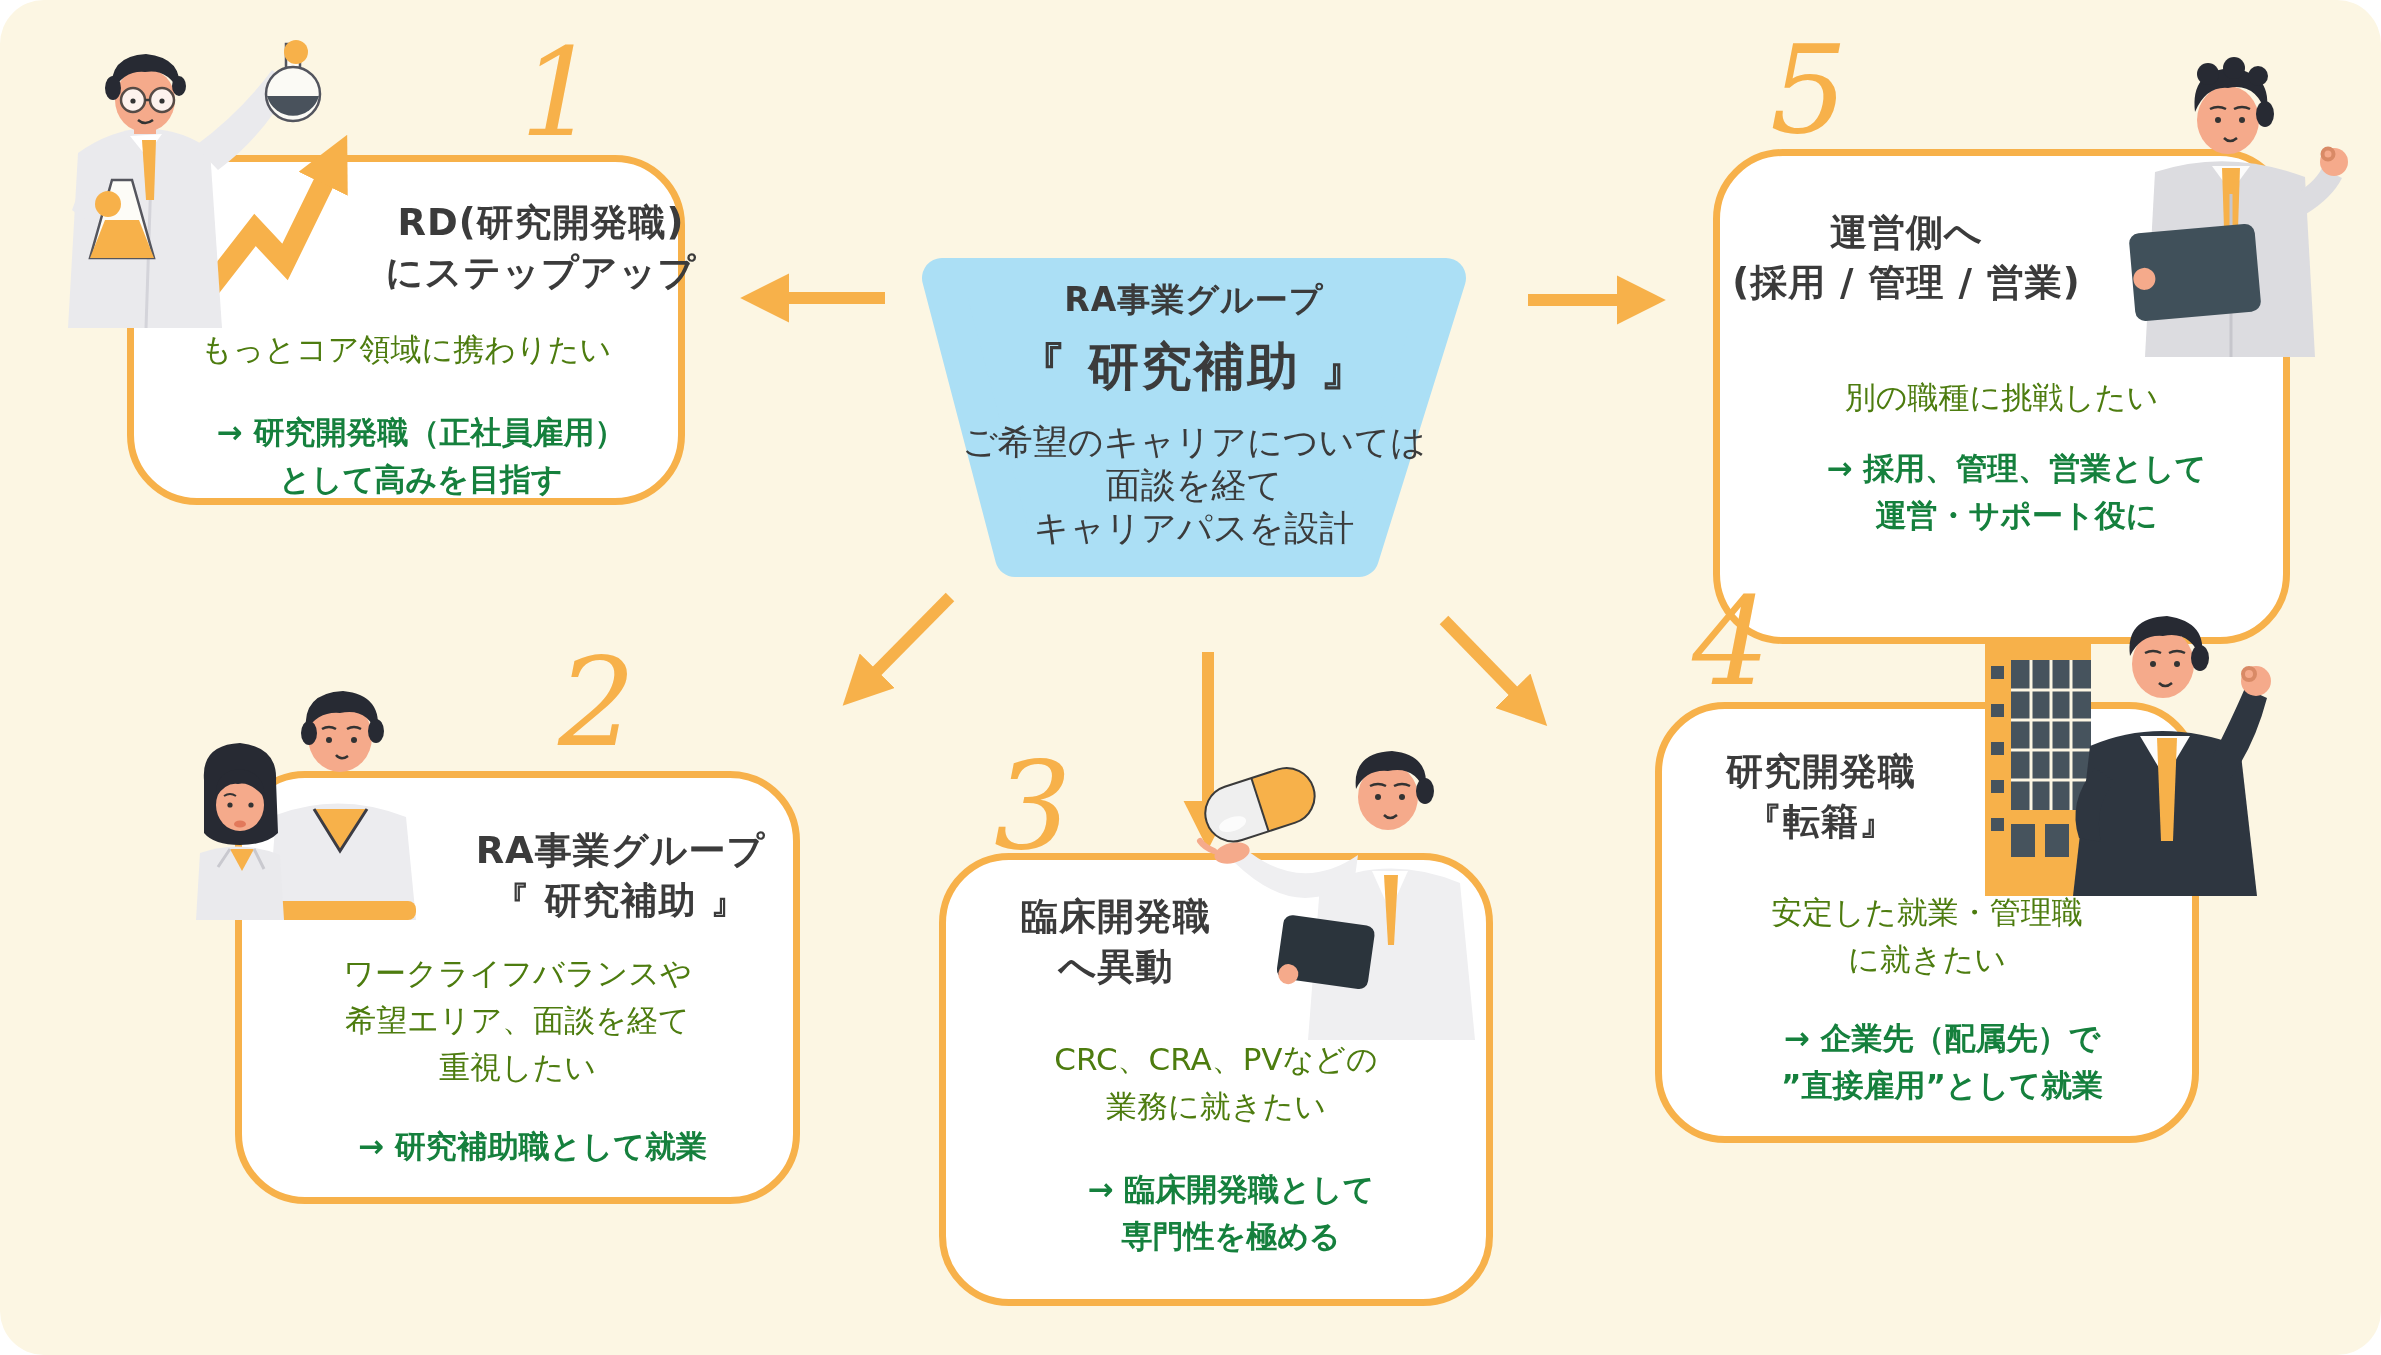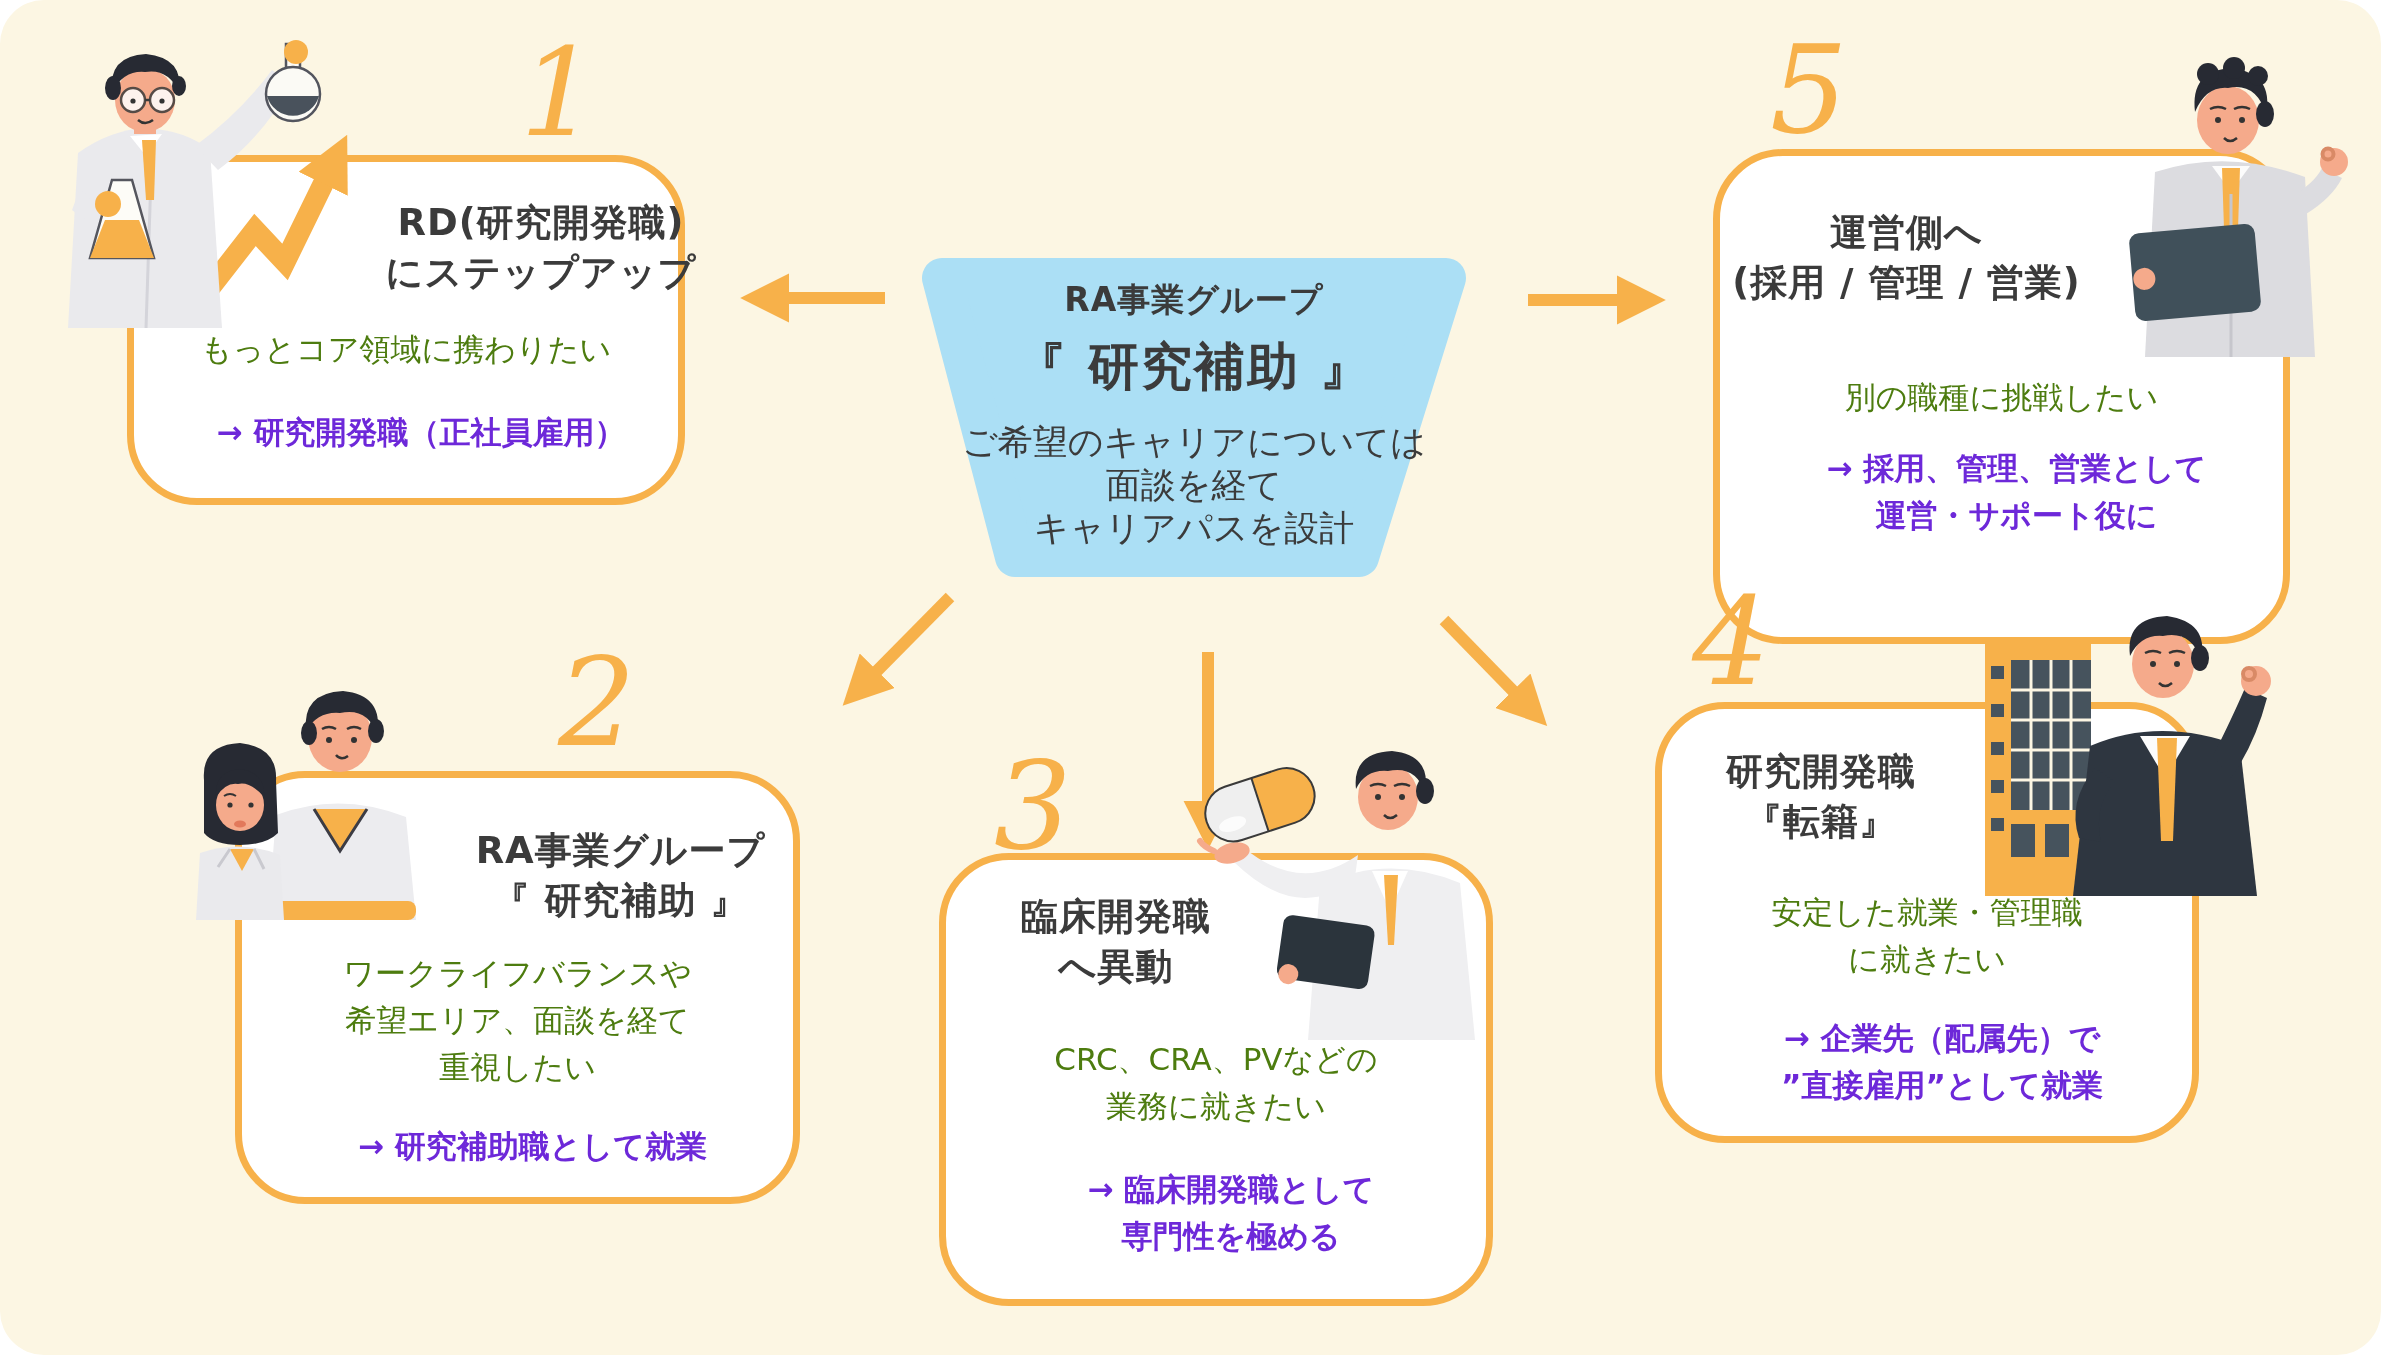--- a/index.html
+++ b/index.html
@@ -19,21 +19,21 @@
   .card3{left:939px;top:853px;width:554px;height:453px;padding-top:32px;}
   .card4{left:1655px;top:702px;width:544px;height:441px;padding-top:38px;}
   .card5{left:1713px;top:149px;width:577px;height:495px;padding-top:52px;}
   .title{font-size:37px;font-weight:700;line-height:50px;letter-spacing:1px;}
   .card1 .title{transform:translateX(135px);}
   .card2 .title{transform:translateX(103px);}
   .card3 .title{transform:translateX(-100px);}
   .card4 .title{transform:translateX(-106px);}
   .card5 .title{transform:translateX(-95px);}
   .desire{font-size:31px;line-height:47px;color:#4d7c0f;}
-  .outcome{font-size:31px;font-weight:700;line-height:47px;color:#6d28d9;margin-left:30px;}
+  .outcome{font-size:31px;font-weight:700;line-height:47px;color:#15803d;margin-left:30px;}
   .card1 .desire{margin-top:28px;} .card1 .outcome{margin-top:36px;}
   .card2 .desire{margin-top:24px;} .card2 .outcome{margin-top:32px;}
   .card3 .desire{margin-top:44px;} .card3 .outcome{margin-top:36px;}
   .card4 .desire{margin-top:42px;} .card4 .outcome{margin-top:32px;}
   .card5 .desire{margin-top:66px;} .card5 .outcome{margin-top:24px;}
   
   .num{position:absolute;z-index:4;font-family:"DejaVu Serif","Liberation Serif",serif;
        font-style:italic;font-size:122px;line-height:1;color:var(--accent);}
   .num1{left:520px;top:32px;}
   .num2{left:558px;top:642px;}
@@ -90,20 +90,21 @@
   <section class="card card1">
     <div class="title">
       <div>RD(研究開発職)</div>
       <div>にステップアップ</div>
     </div>
     <div class="desire">
       <div>もっとコア領域に携わりたい</div>
     </div>
     <div class="outcome">
       <div>→ 研究開発職（正社員雇用）</div>
+      <div>として高みを目指す</div>
     </div>
   </section>
 
   <section class="card card2">
     <div class="title">
       <div>RA事業グループ</div>
       <div>『 研究補助 』</div>
     </div>
     <div class="desire">
       <div>ワークライフバランスや</div>

